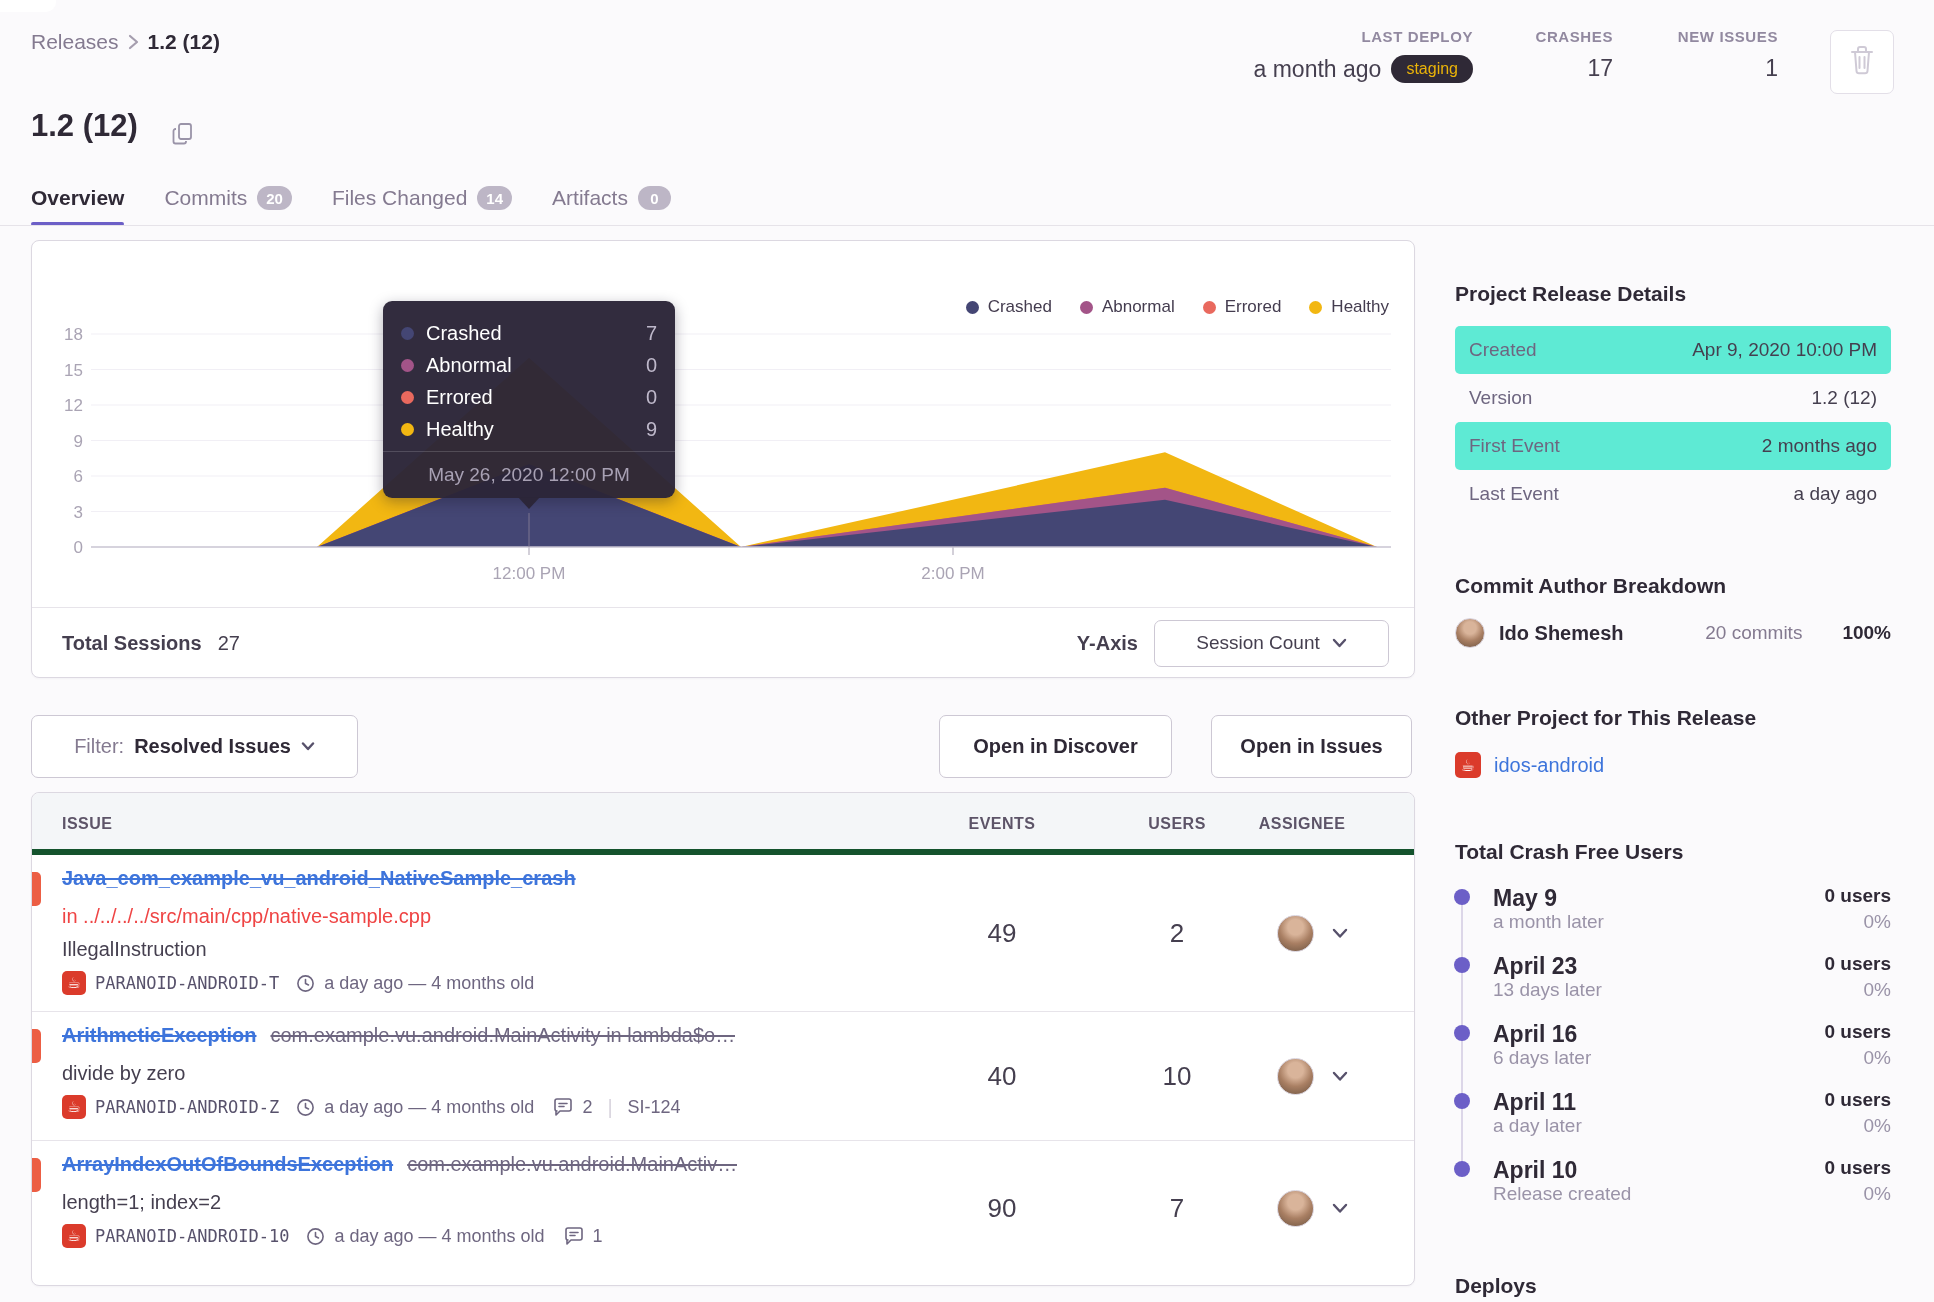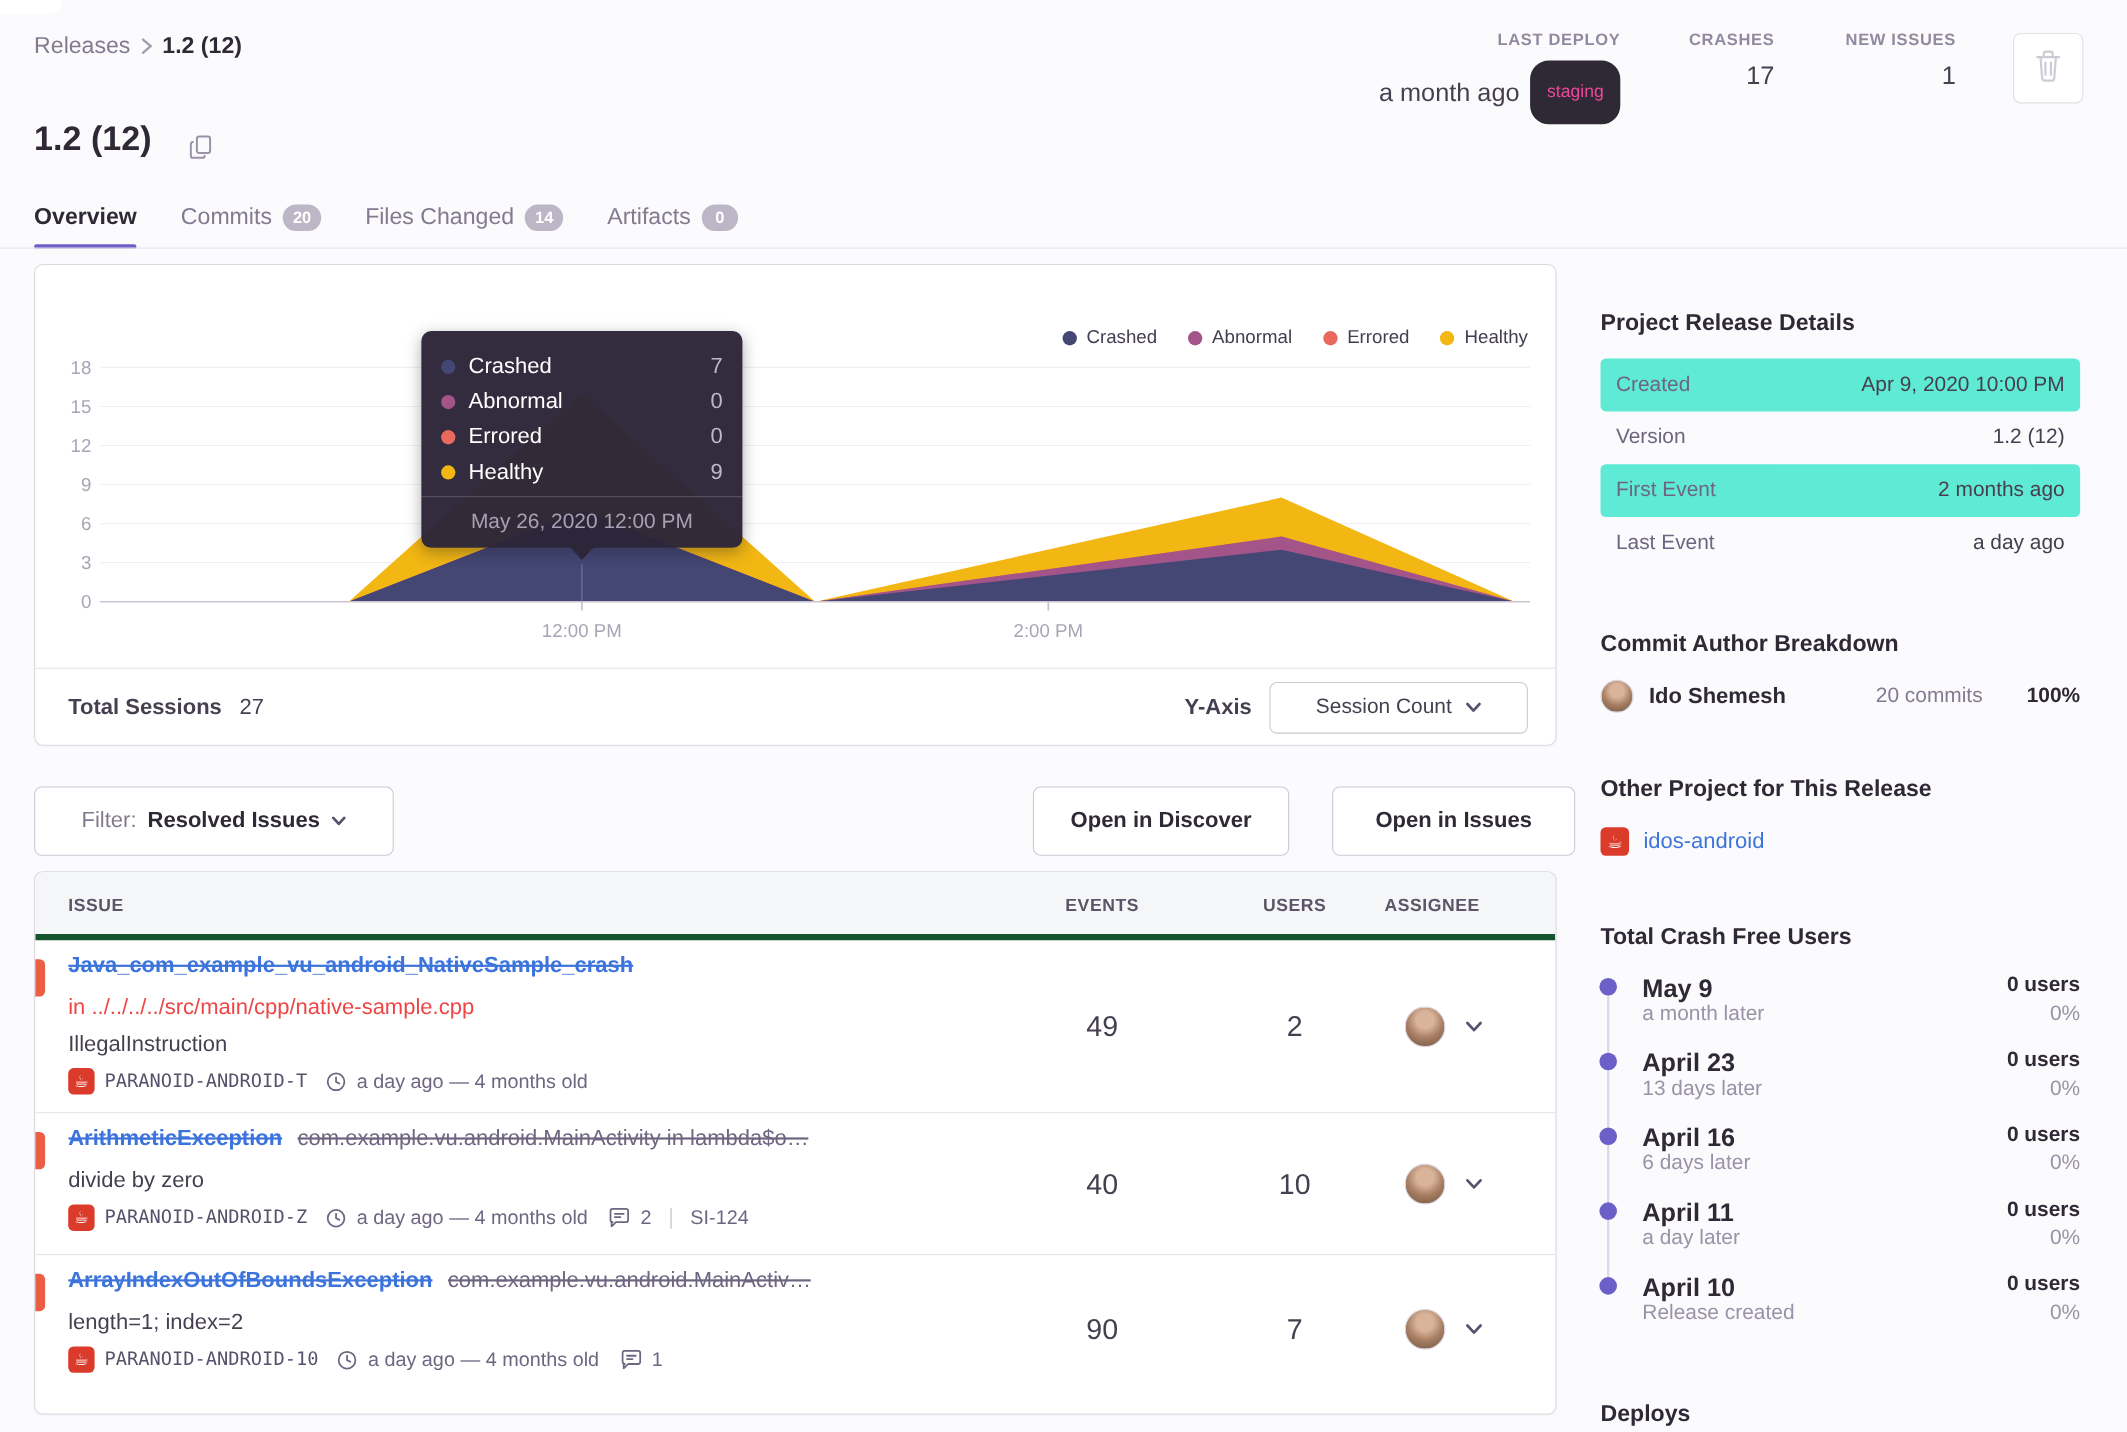--- a/index.html
+++ b/index.html
@@ -21,21 +21,21 @@
   .crumb-current { color:#2f2936; font-weight:700; }
   .crumb-sep svg { display:block; }
 
   
   .stat { top:28px; text-align:right; }
   .stat-label { font-size:15px; font-weight:700; letter-spacing:.6px; color:#9289a0; }
   .stat-value { margin-top:10px; font-size:23px; color:#453f4f; display:flex; justify-content:flex-end; align-items:center; gap:10px; }
   .stat-deploy { right:461px; }
   .stat-crashes { right:321px; }
   .stat-newissues { right:156px; }
-  .env-pill { background:#2f2936; color:#ec4899; font-size:16px; padding:20px 15px; border-radius:17px;text-align:center; }
+  .env-pill { background:#2f2936; color:#eab308; font-size:16px; padding:5px 15px; border-radius:17px;text-align:center; }
   .trash-btn { right:40px; top:30px; width:64px; height:64px; background:#fff; border:1px solid #e3dfe8; border-radius:7px; display:flex; align-items:center; justify-content:center; cursor:pointer; }
 
   
   .page-title { left:31px; top:108px; font-size:31px; font-weight:700; color:#2f2936; }
   .copy-icon { left:172px; top:122px; cursor:pointer; }
 
   
   .tabs { left:31px; top:172px; height:54px; display:flex; gap:40px; align-items:flex-end; }
   .tab { display:flex; align-items:center; gap:10px; font-size:21px; color:#847a90; padding-bottom:16px; position:relative; cursor:pointer; }
   .tab.active { color:#2f2936; font-weight:700; }
@@ -71,21 +71,21 @@
   .cf-right { display:flex; align-items:center; gap:16px; }
   .cf-right .lbl { font-weight:700; font-size:20px; color:#453f4f; }
   .select-btn { width:235px; height:47px; background:#fff; border:1px solid #cdc8d4; border-radius:7px; display:flex; align-items:center; justify-content:center; gap:12px; font-size:19px; color:#453f4f; cursor:pointer; }
 
   
   .filter-btn { left:31px; top:715px; width:327px; height:63px; background:#fff; border:1px solid #cdc8d4; border-radius:7px; display:flex; align-items:center; justify-content:center; gap:10px; cursor:pointer; }
   .filter-btn .flabel { color:#847a90; font-size:20px; }
   .filter-btn .fvalue { color:#2f2936; font-size:20px; font-weight:700; }
   .action-btn { top:715px; height:63px; background:#fff; border:1px solid #cdc8d4; border-radius:7px; display:flex; align-items:center; justify-content:center; font-size:20px; font-weight:700; color:#2f2936; cursor:pointer; }
   .btn-discover { left:939px; width:233px; }
-  .btn-issues { left:1211px; width:221px; }
+  .btn-issues { left:1211px; width:201px; }
 
   
   .issues-card { left:31px; top:792px; width:1384px; height:494px; overflow:hidden; }
   .t-head { height:62px; background:#f4f6f8; border-bottom:6px solid #14532d; border-radius:7px 7px 0 0; position:relative; }
   .t-head .col { position:absolute; top:0; height:62px; display:flex; align-items:center; font-size:16px; font-weight:700; letter-spacing:.5px; color:#5d5468; }
   .col-issue { left:30px; }
   .col-events { left:905px; width:130px; justify-content:center; }
   .col-users  { left:1080px; width:130px; justify-content:center; }
   .col-assignee { left:1190px; width:160px; justify-content:center; }
   .issue-row { position:relative; border-bottom:1px solid #e7e4ea; }

